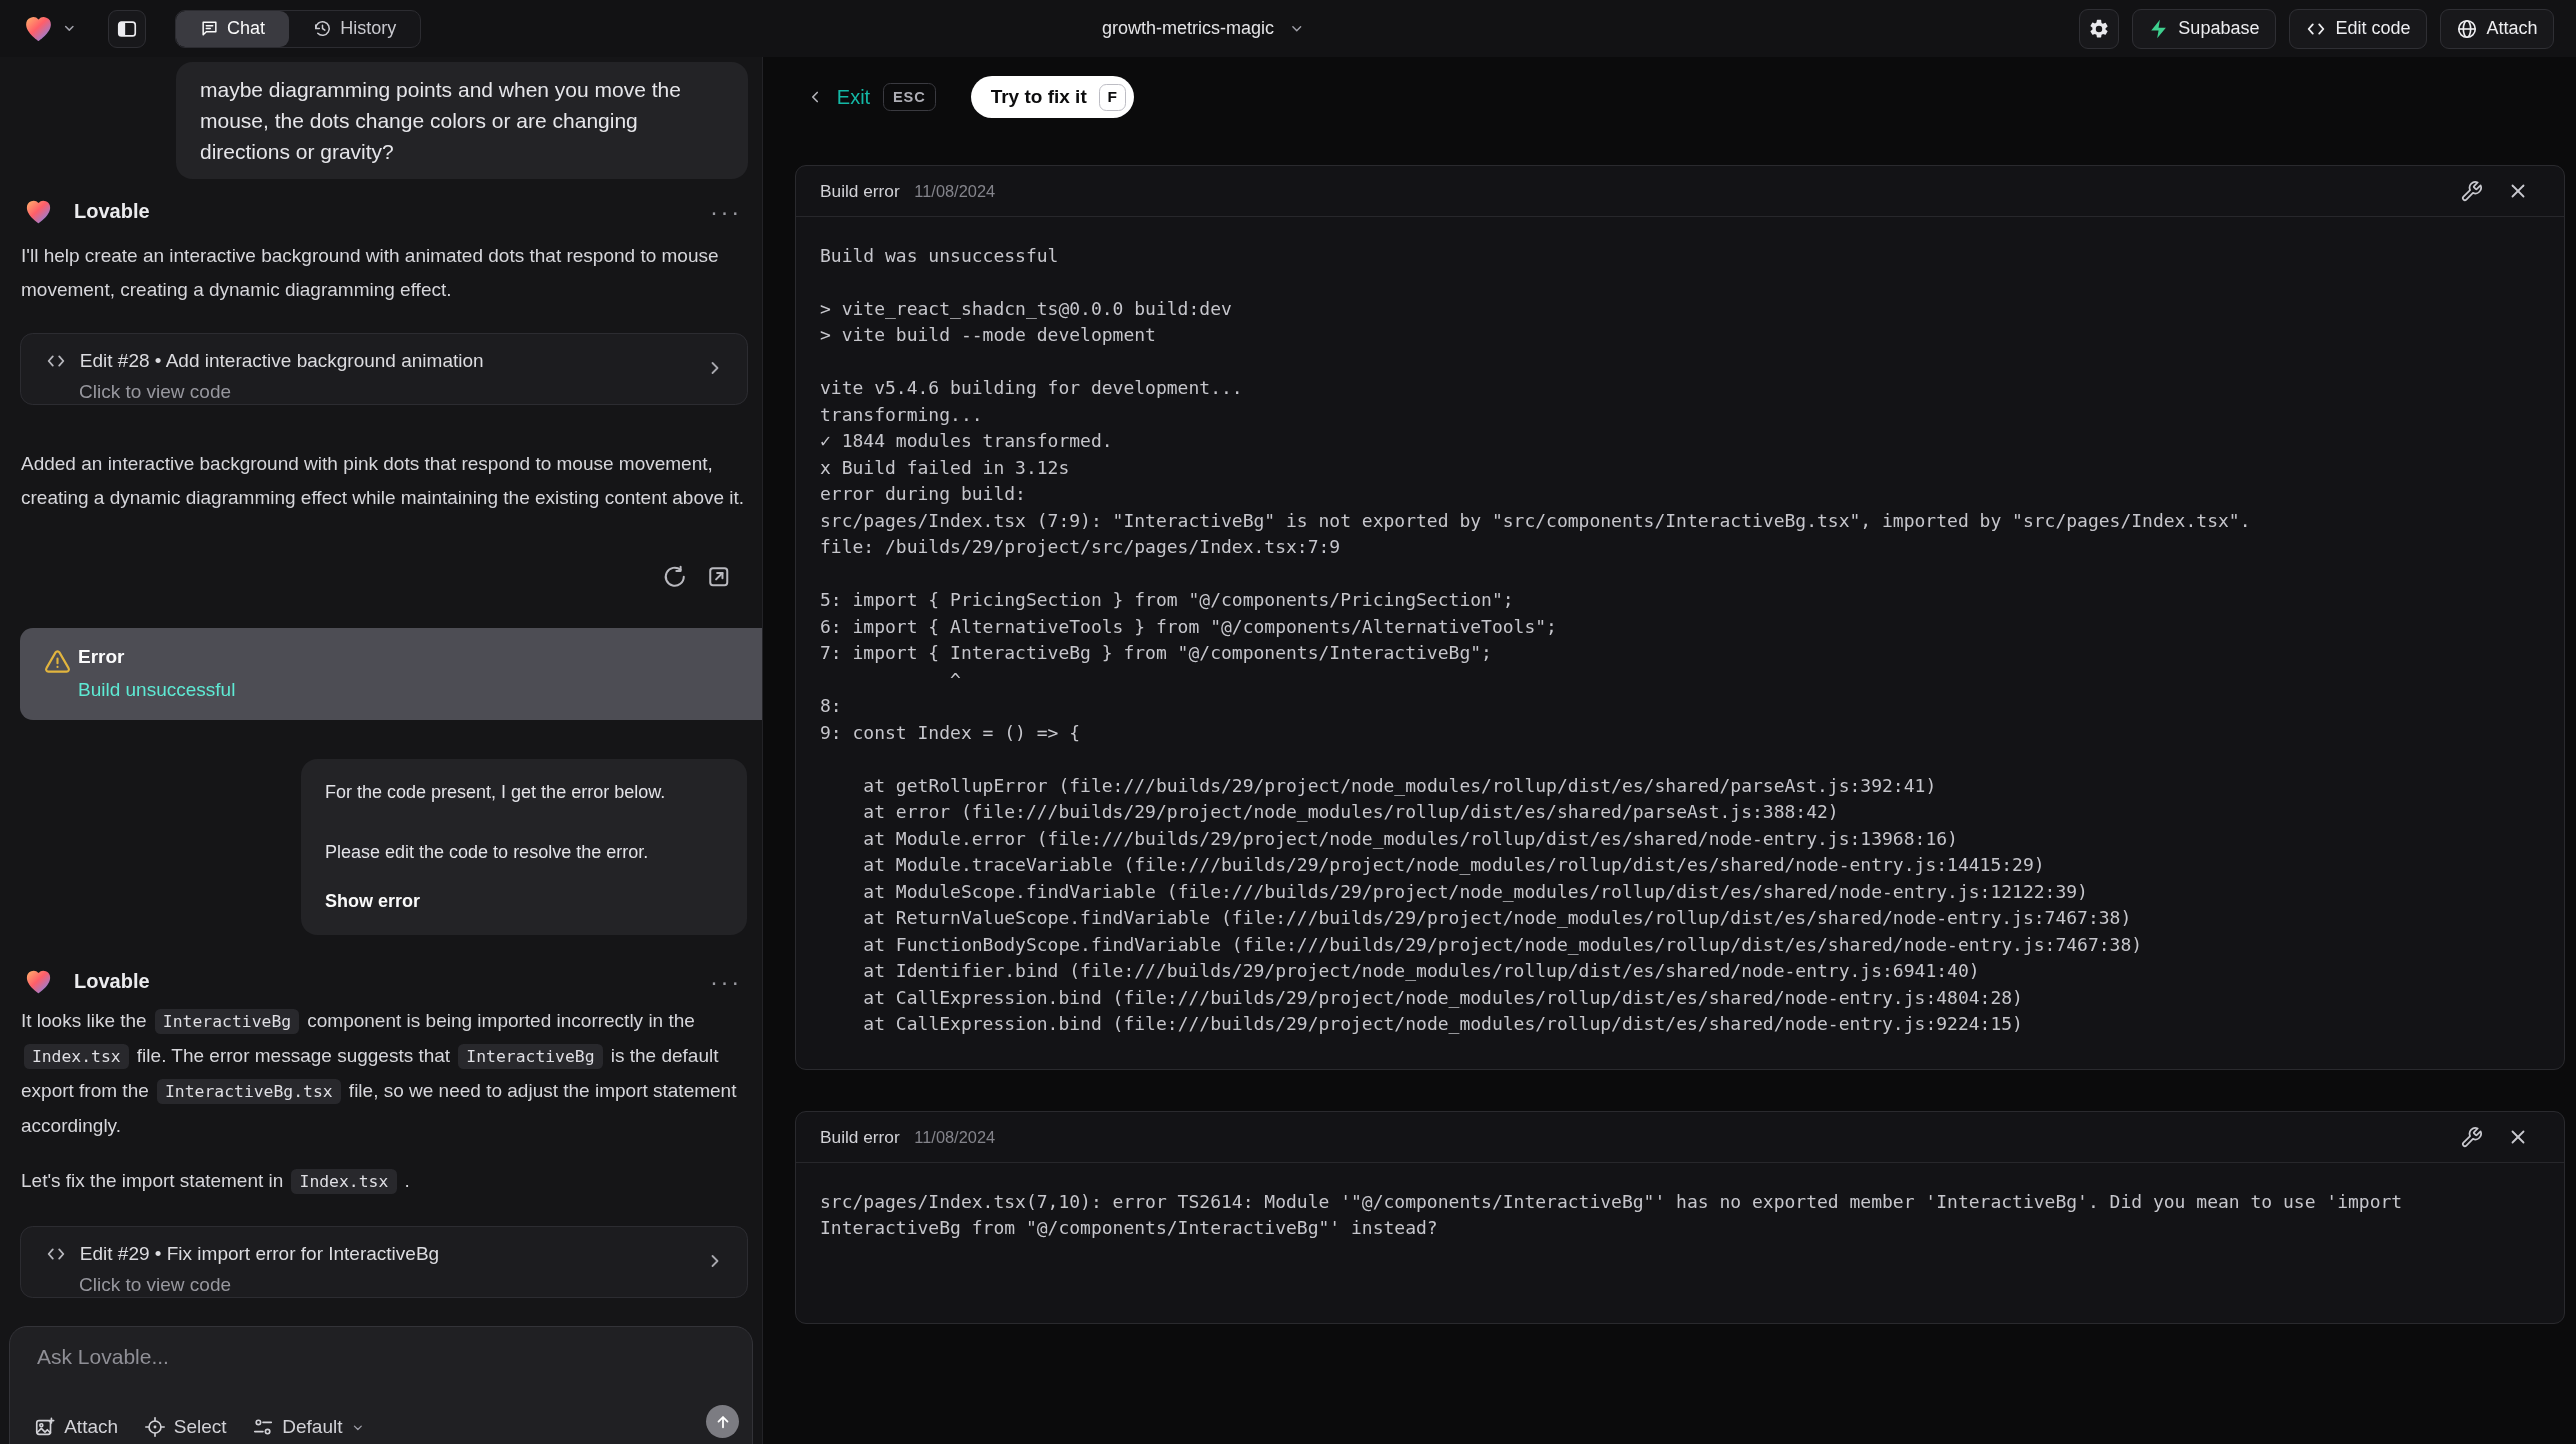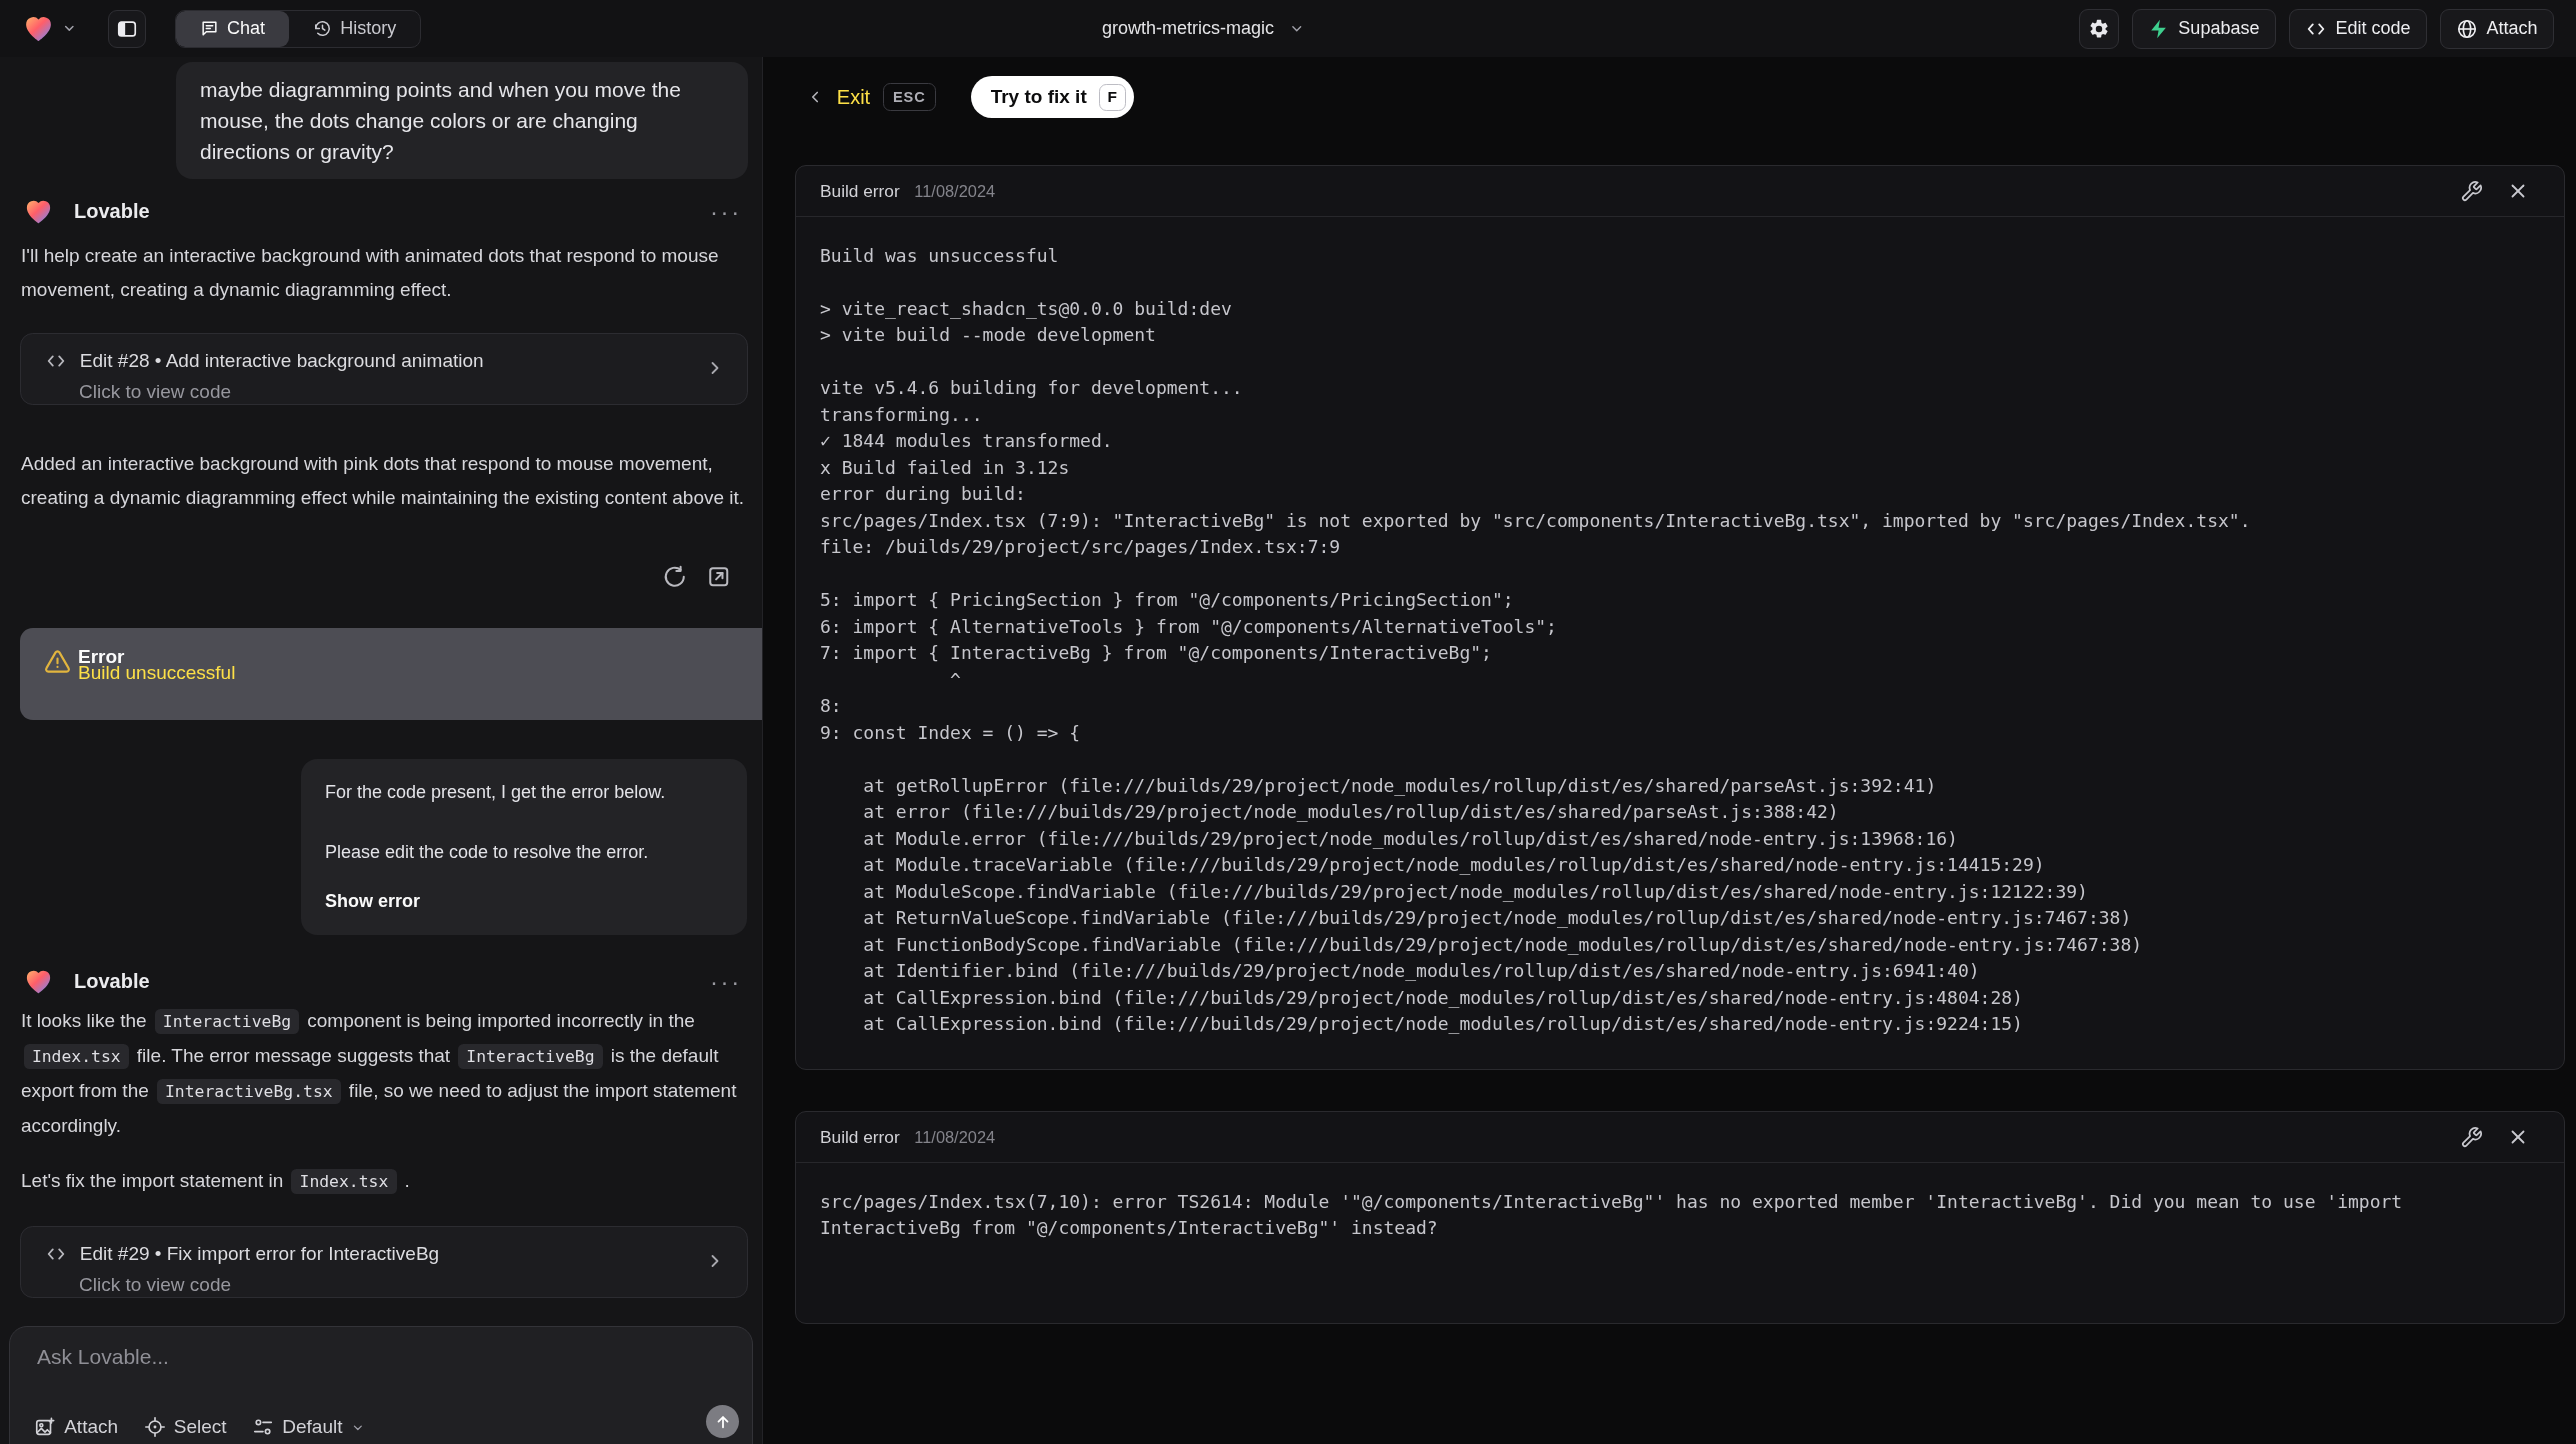--- a/index.html
+++ b/index.html
@@ -80,21 +80,21 @@
   .ec-sub { position:absolute; left:58px; top:47px; font-size:19px; color:#97979e; }
   .ec-chev { position:absolute; right:22px; top:24px; color:#a8a8ae; }
   .tool-row { position:absolute; top:507px; right:31px; display:flex; gap:18px; color:#b9b9bf; }
   .tool-row .ticon { cursor:pointer; }
   .error-card {
     position:absolute; left:20px; top:571px; width:836px; height:92px;
     background:#4d4d54; border-radius:12.8px; cursor:pointer;
   }
   .error-card .warn { position:absolute; left:24px; top:20px; }
   .error-card .t { position:absolute; left:58px; top:18px; font-size:19px; font-weight:700; color:#fbfbfc; }
-  .error-card .s { position:absolute; left:58px; top:34px; font-size:19px; color:#fde047; }
+  .error-card .s { position:absolute; left:58px; top:51px; font-size:19px; color:#5eead4; }
   .error-card .ec-chev { top:29px; color:#d6d6da; }
   .user-msg-2 { left:301px; top:702px; width:446px; padding:20px 24px; font-size:18px; line-height:27px; color:#e3e3e8; }
   .user-msg-2 .p2 { margin-top:33px; }
   .user-msg-2 .act { margin-top:22px; font-weight:700; color:#fafafa; cursor:pointer; }
 
   .composer {
     position:absolute; left:9px; top:1269px; width:744px; height:128px;
     background:#202023; border:0.9px solid #333338; border-radius:18px 18px 0 0;
   }
   .composer textarea {
@@ -109,21 +109,21 @@
   .c-item { display:flex; align-items:center; gap:8.2px; font-size:19px; color:#d2d2d7; cursor:pointer; }
   .send-btn {
     position:absolute; right:12.8px; bottom:14.6px; width:33px; height:33px; border-radius:50%;
     background:#7c7c82; display:flex; align-items:center; justify-content:center; cursor:pointer;
   }
 
   
   .preview { position:absolute; left:763px; top:57px; width:1813px; height:1388px; background:#0b0b0c; }
   .pv-toolbar { position:absolute; left:43px; top:19px; display:flex; align-items:center; }
   .exit-group { display:flex; align-items:center; gap:12.8px; cursor:pointer; }
-  .exit-label { font-size:20px; color:#fde047; }
+  .exit-label { font-size:20px; color:#14b8a6; }
   .esc-badge {
     border:0.9px solid #3a3a40; border-radius:7.3px; padding:4.6px 9px;
     font-size:14.6px; font-weight:700; letter-spacing:0.9px; color:#aeaeb5;
   }
   .fix-pill {
     margin-left:35px; height:42px; background:#ffffff; border-radius:22px;
     display:flex; align-items:center; gap:12px; padding:0 8.2px 0 20px;
     font-size:19px; font-weight:600; color:#0c0c0d; cursor:pointer;
   }
   .fix-key {

